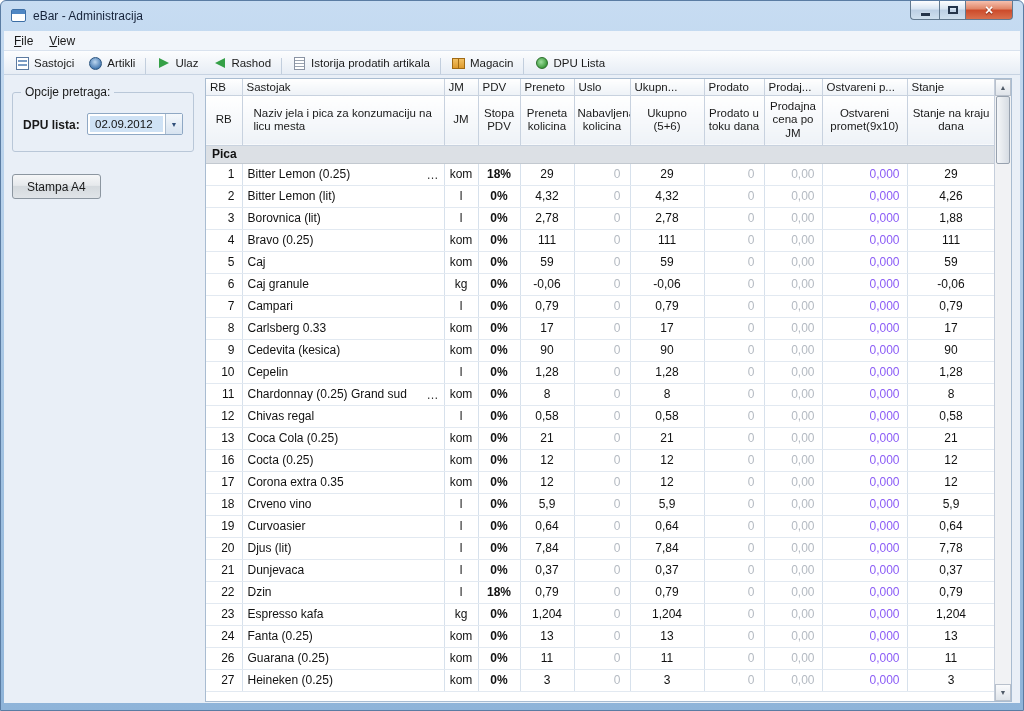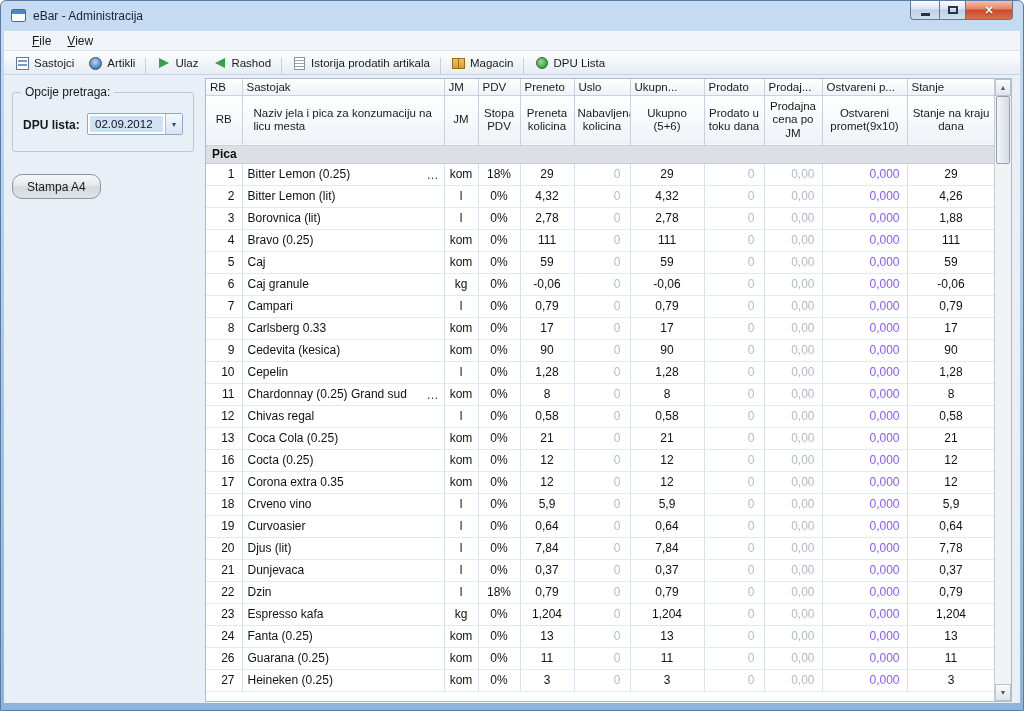--- a/index.html
+++ b/index.html
@@ -33,21 +33,21 @@
   .glyph-min { width:9px; height:3px; background:#24344a; margin-top:8px;
     box-shadow:0 0 1px #fff; }
   .glyph-max { width:10px; height:8px; border:2px solid #24344a; background:transparent; }
 
   
   .client { position:absolute; left:3px; right:3px; top:30px; bottom:7px;
     background:#e9eff7; overflow:hidden; }
 
   .menubar { position:absolute; left:0; right:0; top:0; height:20px;
     background:#f1f5fa; border-bottom:1px solid #d9e2ee;
-    display:flex; align-items:center; padding-left:20px; }
+    display:flex; align-items:center; padding-left:2px; }
   .menu-item { display:inline-block; font-size:12px; color:#1a1a1a; padding:2px 8px; }
   .menu-item::first-letter { text-decoration:underline; }
 
   .toolbar { position:absolute; left:0; right:0; top:20px; height:24px;
     background:linear-gradient(#fcfdfe, #e7edf5);
     border-bottom:1px solid #c7d3e2;
     display:flex; align-items:flex-end; padding-left:4px; }
   .tbtn { display:flex; align-items:center; gap:4px; padding:2px 7px; font-size:11.5px;
     color:#1a1a1a; border-radius:2px; height:22px; }
   .tsep { width:1px; height:16px; background:#c2cedd; margin:0 3px; }
@@ -90,21 +90,21 @@
   .combo-value { flex:1; font-size:11.5px; padding-left:5px; color:#111;
     background:#cfe2f5; margin:2px; line-height:16px; }
   .combo-btn { width:17px; height:100%; border-left:1px solid #aabccf;
     background:linear-gradient(#f4f8fc, #d7e3f0); display:flex; align-items:center;
     justify-content:center; flex:none; }
   .arrow-down { font-size:7px; color:#31507a; }
 
   .btn-print { position:absolute; left:8px; top:98px; height:25px; padding:0 14px;
     font-size:12px; font-family:"Liberation Sans",sans-serif; color:#1a1a1a;
     background:linear-gradient(#f6f7f8, #e6e9ec 45%, #d5dade 50%, #e0e4e8);
-    border:1px solid #8c96a0; border-radius:10px; }
+    border:1px solid #8c96a0; border-radius:3px; }
 
   
   .grid { position:absolute; left:201px; top:2px; right:8px; bottom:1px;
     background:#fff; border:1px solid #a9bcd1; display:flex; overflow:hidden; }
   .grid-content { flex:1; overflow:hidden; }
 
   table { border-collapse:collapse; table-layout:fixed; width:789px; }
   th, td { overflow:hidden; white-space:nowrap; }
 
   thead th { background:linear-gradient(#ffffff, #eef2f7); font-weight:normal;
@@ -116,21 +116,21 @@
   tr.h2 th:nth-child(2) { text-align:left; padding-left:11px; }
 
   tr.group-row td { height:18px; background:#dce0e5; border-bottom:1px solid #c3c9d0;
     font-size:12px; font-weight:bold; color:#111; padding-left:6px; }
 
   tbody tr.data-row td { height:22px; font-size:12px; color:#111;
     border-right:1px solid #d7e1ec; border-bottom:1px solid #e2e9f1; padding:0 5px; }
   tbody tr.data-row td:nth-child(1) { text-align:right; padding-right:7px; }
   tbody tr.data-row td:nth-child(2) { text-align:left; }
   tbody tr.data-row td:nth-child(3) { text-align:center; }
-  tbody tr.data-row td:nth-child(4) { text-align:center; }
+  tbody tr.data-row td:nth-child(4) { text-align:center;font-weight:bold; }
   tbody tr.data-row td:nth-child(5) { text-align:center; }
   tbody tr.data-row td:nth-child(6) { text-align:right; color:#b4bac2; padding-right:9px; }
   tbody tr.data-row td:nth-child(7) { text-align:center; }
   tbody tr.data-row td:nth-child(8) { text-align:right; color:#b4bac2; padding-right:9px; }
   tbody tr.data-row td:nth-child(9) { text-align:right; color:#b4bac2; padding-right:7px; }
   tbody tr.data-row td:nth-child(10){ text-align:right; color:#8b5cf6; padding-right:7px; }
   tbody tr.data-row td:nth-child(11){ text-align:center; }
 
   td.name-cell { position:relative; }
   .ell { position:absolute; right:5px; top:0; line-height:22px; color:#333; }

